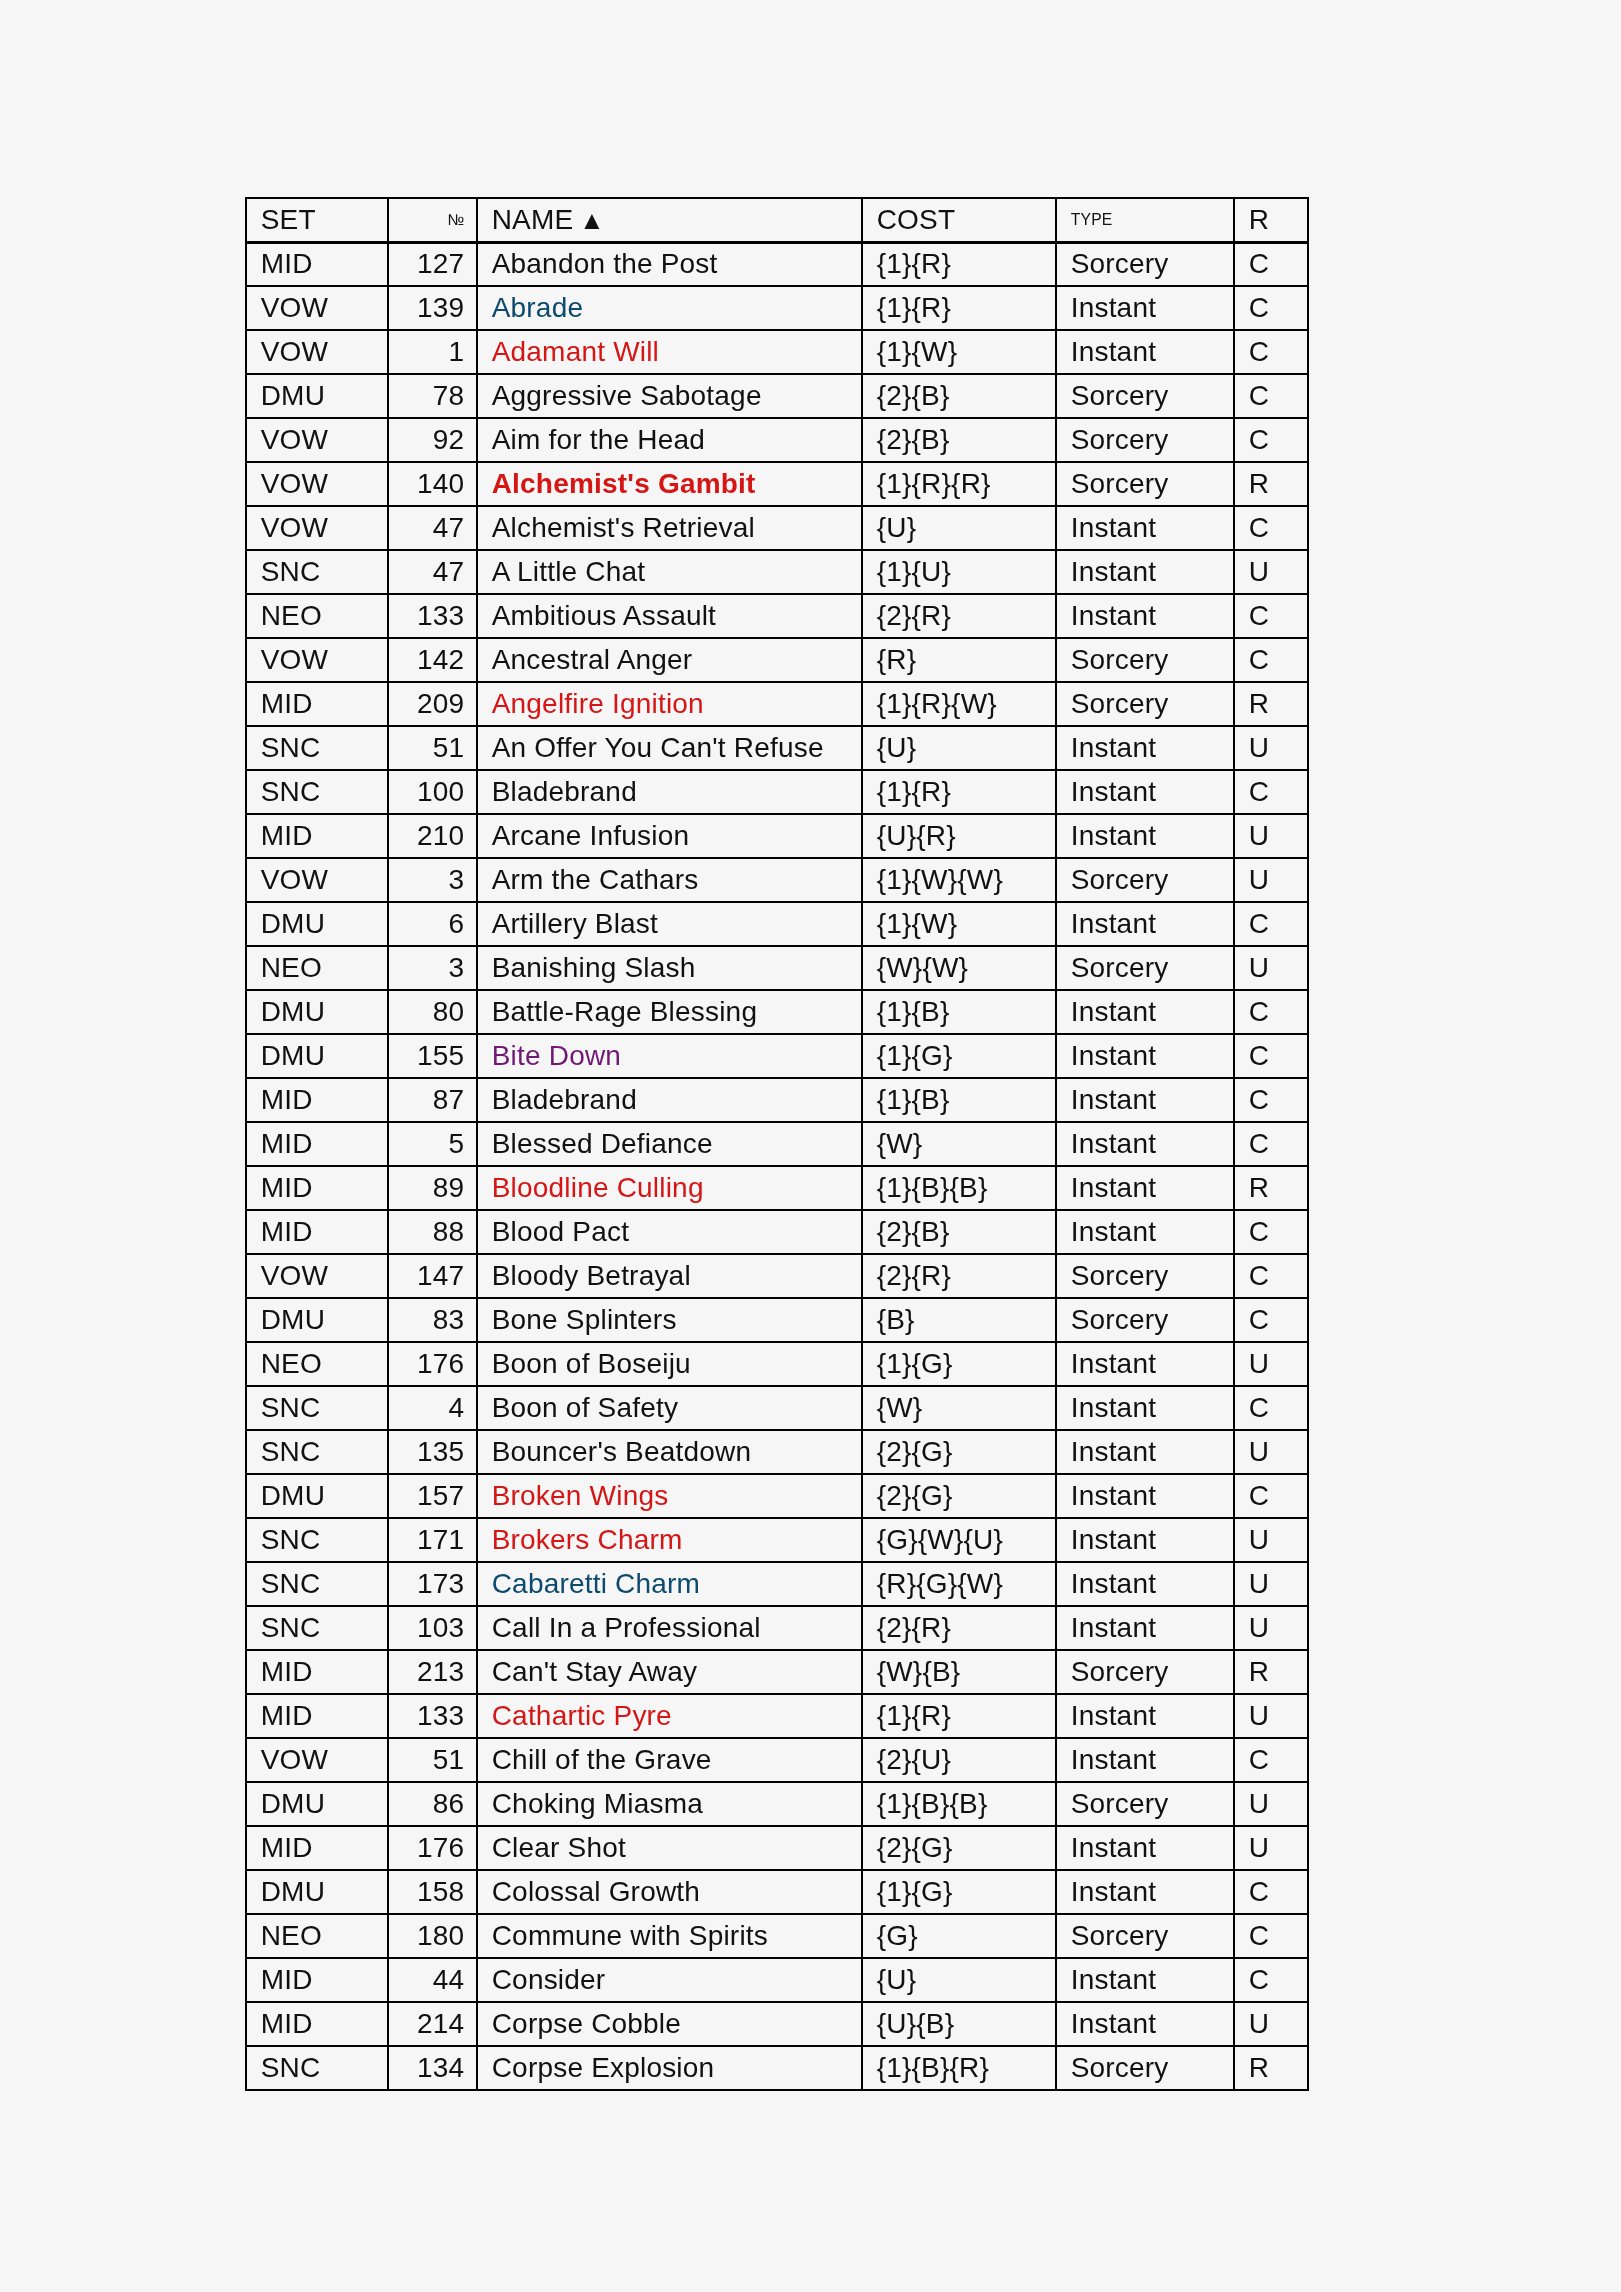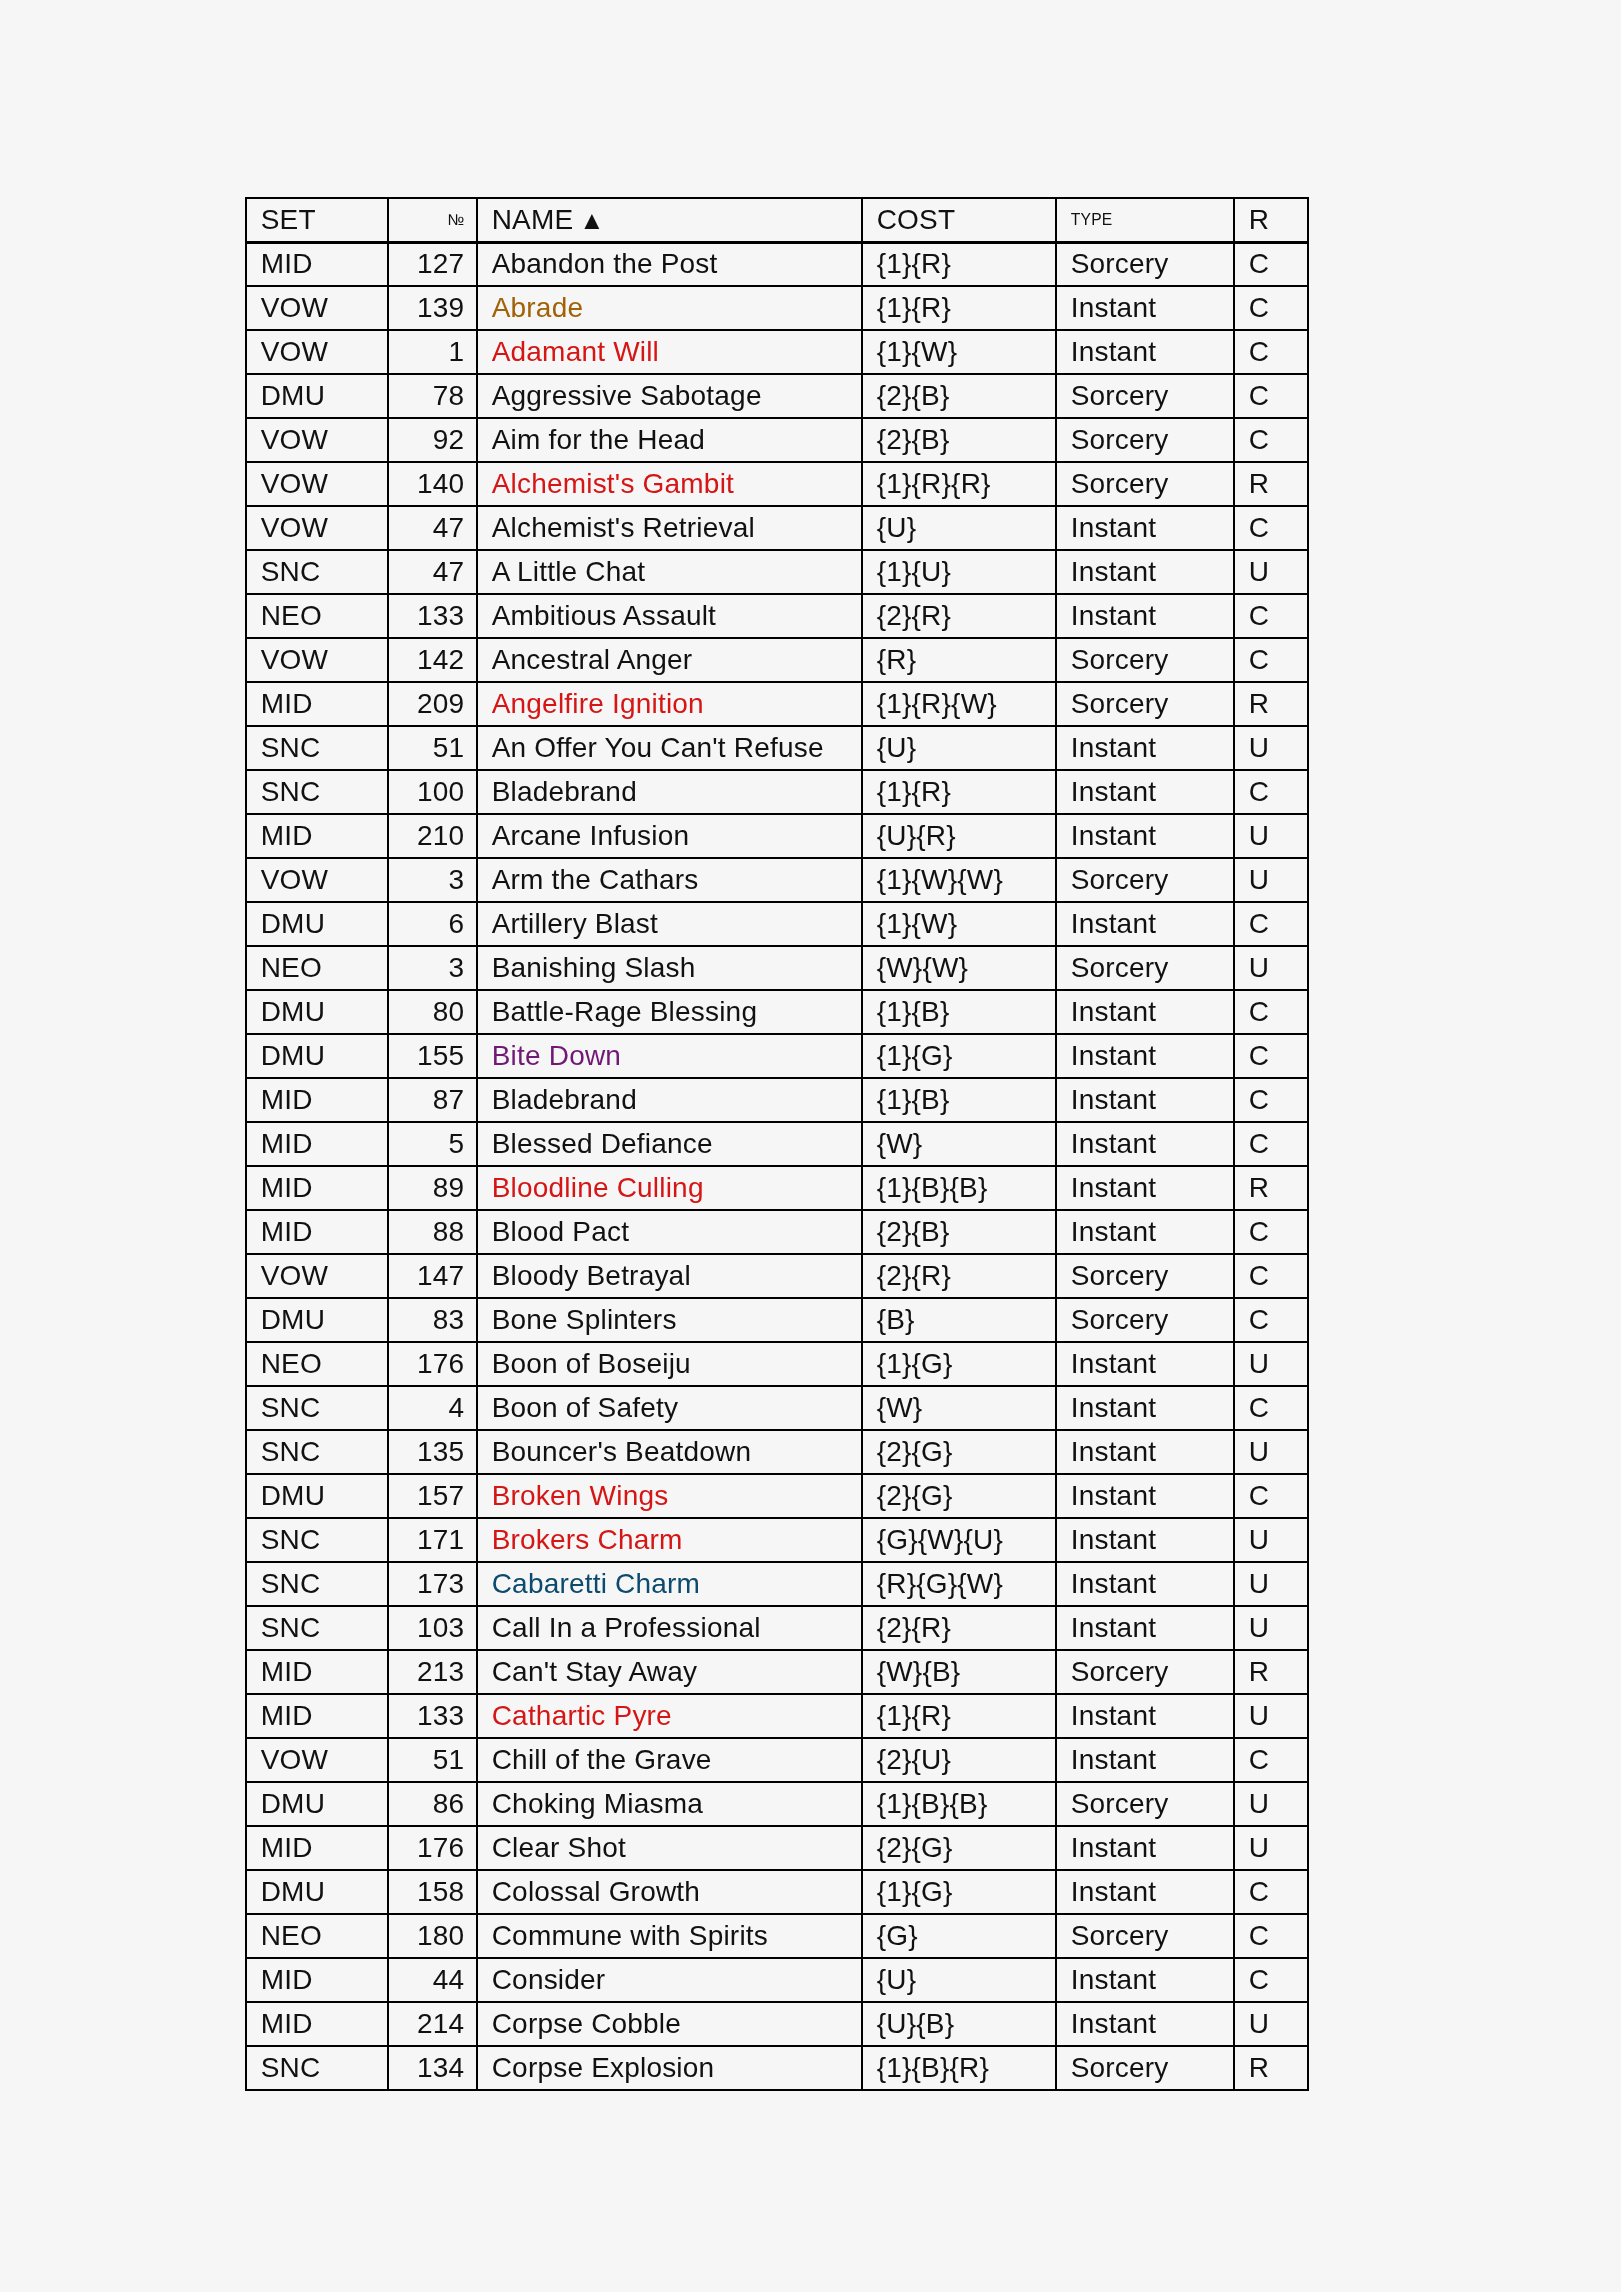--- a/index.html
+++ b/index.html
@@ -70,21 +70,21 @@
         <td>MID</td>
         <td class="num">127</td>
         <td>Abandon the Post</td>
         <td>{1}{R}</td>
         <td>Sorcery</td>
         <td>C</td>
       </tr>
       <tr>
         <td>VOW</td>
         <td class="num">139</td>
-        <td class="red" style="color: #a16207;">Abrade</td>
+        <td class="red" style="color: #0c4a6e;">Abrade</td>
         <td>{1}{R}</td>
         <td>Instant</td>
         <td>C</td>
       </tr>
       <tr>
         <td>VOW</td>
         <td class="num">1</td>
         <td class="red" style="color: rgb(214, 21, 21);">Adamant Will</td>
         <td>{1}{W}</td>
         <td>Instant</td>
@@ -102,21 +102,21 @@
         <td>VOW</td>
         <td class="num">92</td>
         <td>Aim for the Head</td>
         <td>{2}{B}</td>
         <td>Sorcery</td>
         <td>C</td>
       </tr>
       <tr>
         <td>VOW</td>
         <td class="num">140</td>
-        <td class="red" style="color: rgb(214, 21, 21);">Alchemist's Gambit</td>
+        <td class="red" style="color: rgb(214, 21, 21); font-weight: bold;">Alchemist's Gambit</td>
         <td>{1}{R}{R}</td>
         <td>Sorcery</td>
         <td>R</td>
       </tr>
       <tr>
         <td>VOW</td>
         <td class="num">47</td>
         <td>Alchemist's Retrieval</td>
         <td>{U}</td>
         <td>Instant</td>

